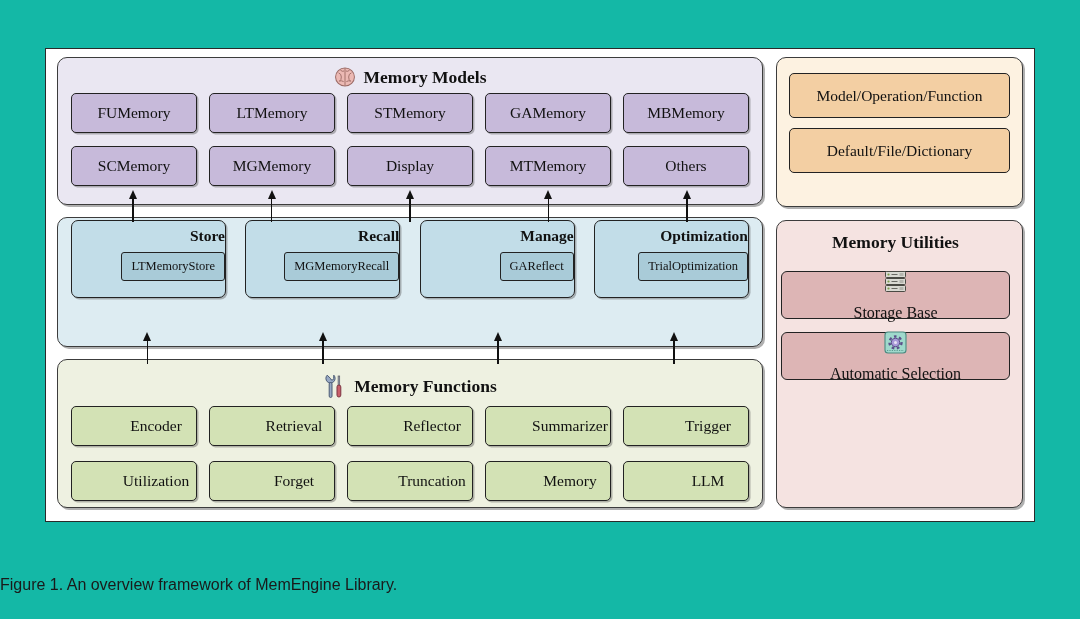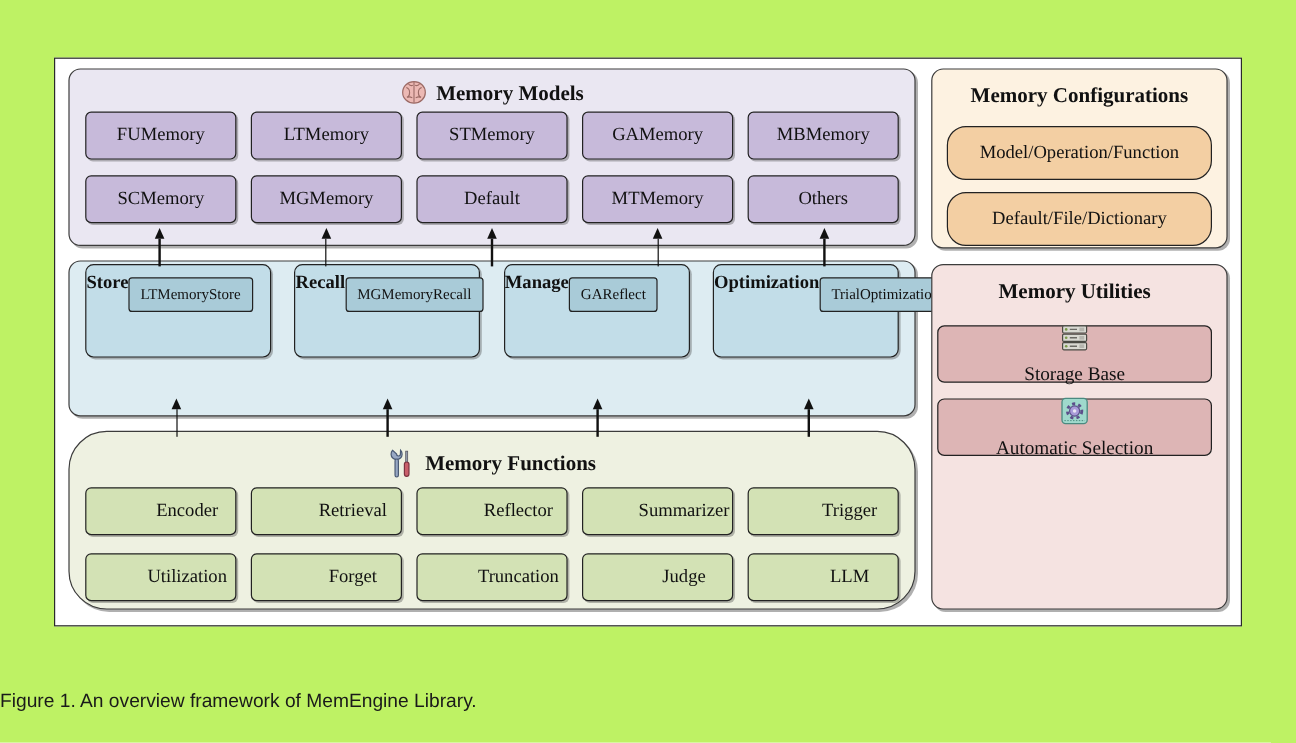--- a/index.html
+++ b/index.html
@@ -5,21 +5,21 @@
   :root{
     --models-panel:#eae7f2; --models-box:#c7bada;
     --ops-panel:#ddecf2; --ops-box:#c2dde8; --ops-subbox:#a9cbd8;
     --func-panel:#eef1e1; --func-box:#d3e2b5;
     --config-panel:#fdf2e1; --config-box:#f3cfa3;
     --util-panel:#f5e3e1; --util-box:#ddb5b5;
     --box-border:#222222; --panel-border:#3c3c3c;
   }
   *{margin:0;padding:0;box-sizing:border-box;}
   html,body{background:#ffffff;}
-  .stage{position:relative;width:1080px;height:619px;background:#bef264;overflow:hidden;
+  .stage{position:relative;width:1080px;height:619px;background:#14b8a6;overflow:hidden;
          font-family:"Liberation Serif",serif;color:#111;}
   .figure-frame{position:absolute;left:45px;top:48px;width:990px;height:474px;
                 border:1.5px solid #2a2a2a;background:#fff;
                 display:flex;gap:13px;padding:8px 11px 13px 11px;}
   .left-col{flex:0 0 706px;display:flex;flex-direction:column;}
   .right-col{flex:1;display:flex;flex-direction:column;gap:13px;}
   .panel{border:1.4px solid var(--panel-border);border-radius:10px;
          box-shadow:2px 2px 0 rgba(80,80,80,.45);}
   .title-row{display:flex;align-items:center;justify-content:center;gap:8px;
              font-weight:bold;font-size:17.5px;}
@@ -39,35 +39,35 @@
             display:flex;flex-direction:column;align-items:center;}
   .up-arrow .head{width:0;height:0;border-left:4.5px solid transparent;
                   border-right:4.5px solid transparent;border-bottom:9px solid #111;}
   .up-arrow .shaft{width:1.6px;flex:1;background:#111;}
   
   .ops{height:130px;background:var(--ops-panel);padding:2px 13px 0 13px;}
   .ops .title-row{height:36px;}
   .op-box{width:155px;height:78px;background:var(--ops-box);
           border:1.3px solid var(--box-border);border-radius:7px;
           box-shadow:1.5px 1.5px 0 rgba(60,60,60,.35);
-          display:flex;flex-direction:row;align-items:flex-start;padding-top:5px;}
+          display:flex;flex-direction:column;align-items:flex-end;padding-top:5px;}
   .op-box .op-label{font-weight:bold;font-size:15.5px;line-height:1.35;}
   .op-sub{margin-top:5px;height:29px;display:inline-flex;align-items:center;justify-content:center;
           padding:0 9px;background:var(--ops-subbox);border:1.2px solid var(--box-border);
           border-radius:3px;font-size:12.5px;}
   
-  .funcs{flex:1;background:var(--func-panel);padding:6px 13px 0 13px;border-radius:32px;}
+  .funcs{flex:1;background:var(--func-panel);padding:6px 13px 0 13px;}
   .funcs .title-row{height:40px;}
   .funcs .cell{background:var(--func-box);padding-left:44px;}
   .funcs .box-row + .box-row{margin-top:15px;}
   
   .config{height:150px;background:var(--config-panel);padding:5px 12px 12px 12px;}
   .config .title-row{height:32px;}
   .config-box{margin-top:10px;height:45px;background:var(--config-box);
-              border:1.3px solid var(--box-border);border-radius:16px;
+              border:1.3px solid var(--box-border);border-radius:5px;
               display:flex;align-items:center;justify-content:center;font-size:15.5px;}
   
   .utils{flex:1;background:var(--util-panel);padding:5px 12px 12px 4px;}
   .utils .title-row{height:32px;}
   .util-box{margin-top:13px;height:48px;background:var(--util-box);
             border:1.3px solid var(--box-border);border-radius:6px;
             display:flex;align-items:center;justify-content:center;gap:10px;font-size:16px;flex-direction:column;}
   .util-box svg{flex:0 0 auto;}
   
   .caption{position:absolute;left:0;top:576px;width:100%;text-align:left;
@@ -94,21 +94,21 @@
         <div class="box-row">
           <div class="cell">FUMemory</div>
           <div class="cell">LTMemory</div>
           <div class="cell">STMemory</div>
           <div class="cell">GAMemory</div>
           <div class="cell">MBMemory</div>
         </div>
         <div class="box-row">
           <div class="cell">SCMemory</div>
           <div class="cell">MGMemory</div>
-          <div class="cell">Default</div>
+          <div class="cell">Display</div>
           <div class="cell">MTMemory</div>
           <div class="cell">Others</div>
         </div>
       </div>
 
       <div class="arrow-strip">
         <div class="up-arrow" style="left:10.8%">
             <div class="head"></div>
             <div class="shaft"></div>
           </div>
@@ -184,32 +184,29 @@
           <div class="cell">Encoder</div>
           <div class="cell">Retrieval</div>
           <div class="cell">Reflector</div>
           <div class="cell">Summarizer</div>
           <div class="cell">Trigger</div>
         </div>
         <div class="box-row">
           <div class="cell">Utilization</div>
           <div class="cell">Forget</div>
           <div class="cell">Truncation</div>
-          <div class="cell">Judge</div>
+          <div class="cell">Memory</div>
           <div class="cell">LLM</div>
         </div>
       </div>
     </div>
 
     <div class="right-col">
 
       <div class="panel config">
-        <div class="title-row">
-          <span class="ttl">Memory Configurations</span>
-        </div>
         <div class="config-box">Model/Operation/Function</div>
         <div class="config-box">Default/File/Dictionary</div>
       </div>
 
       <div class="panel utils">
         <div class="title-row">
           <span class="ttl">Memory Utilities</span>
         </div>
         <div class="util-box">
           <svg width="25" height="25" viewBox="0 0 25 25">

